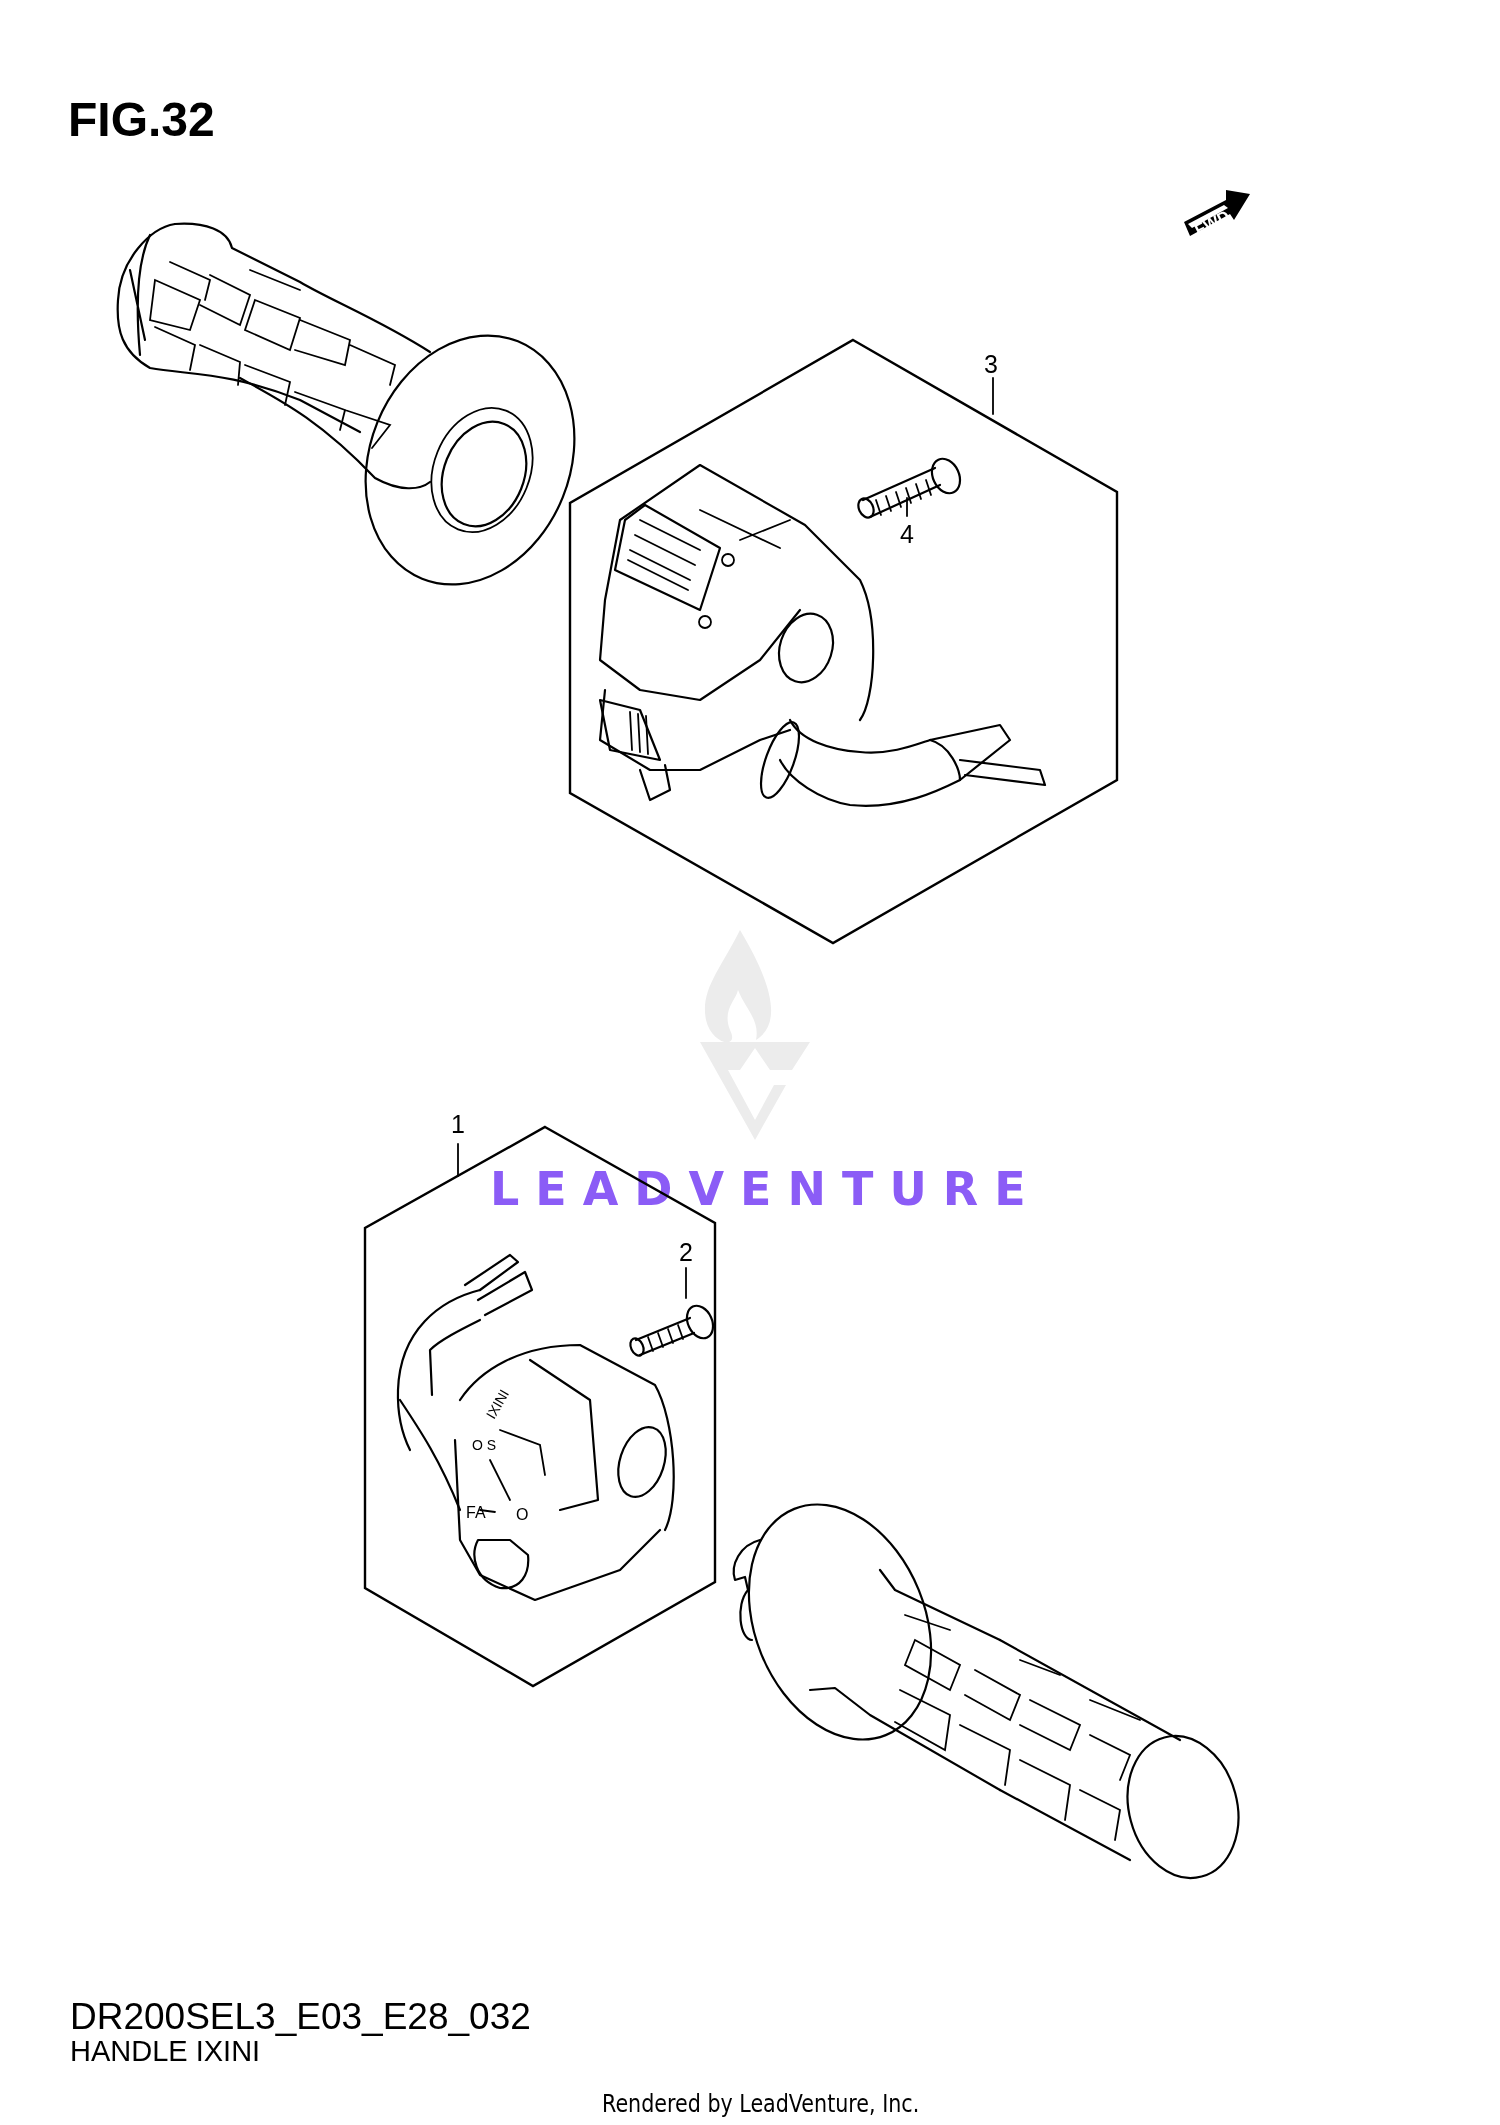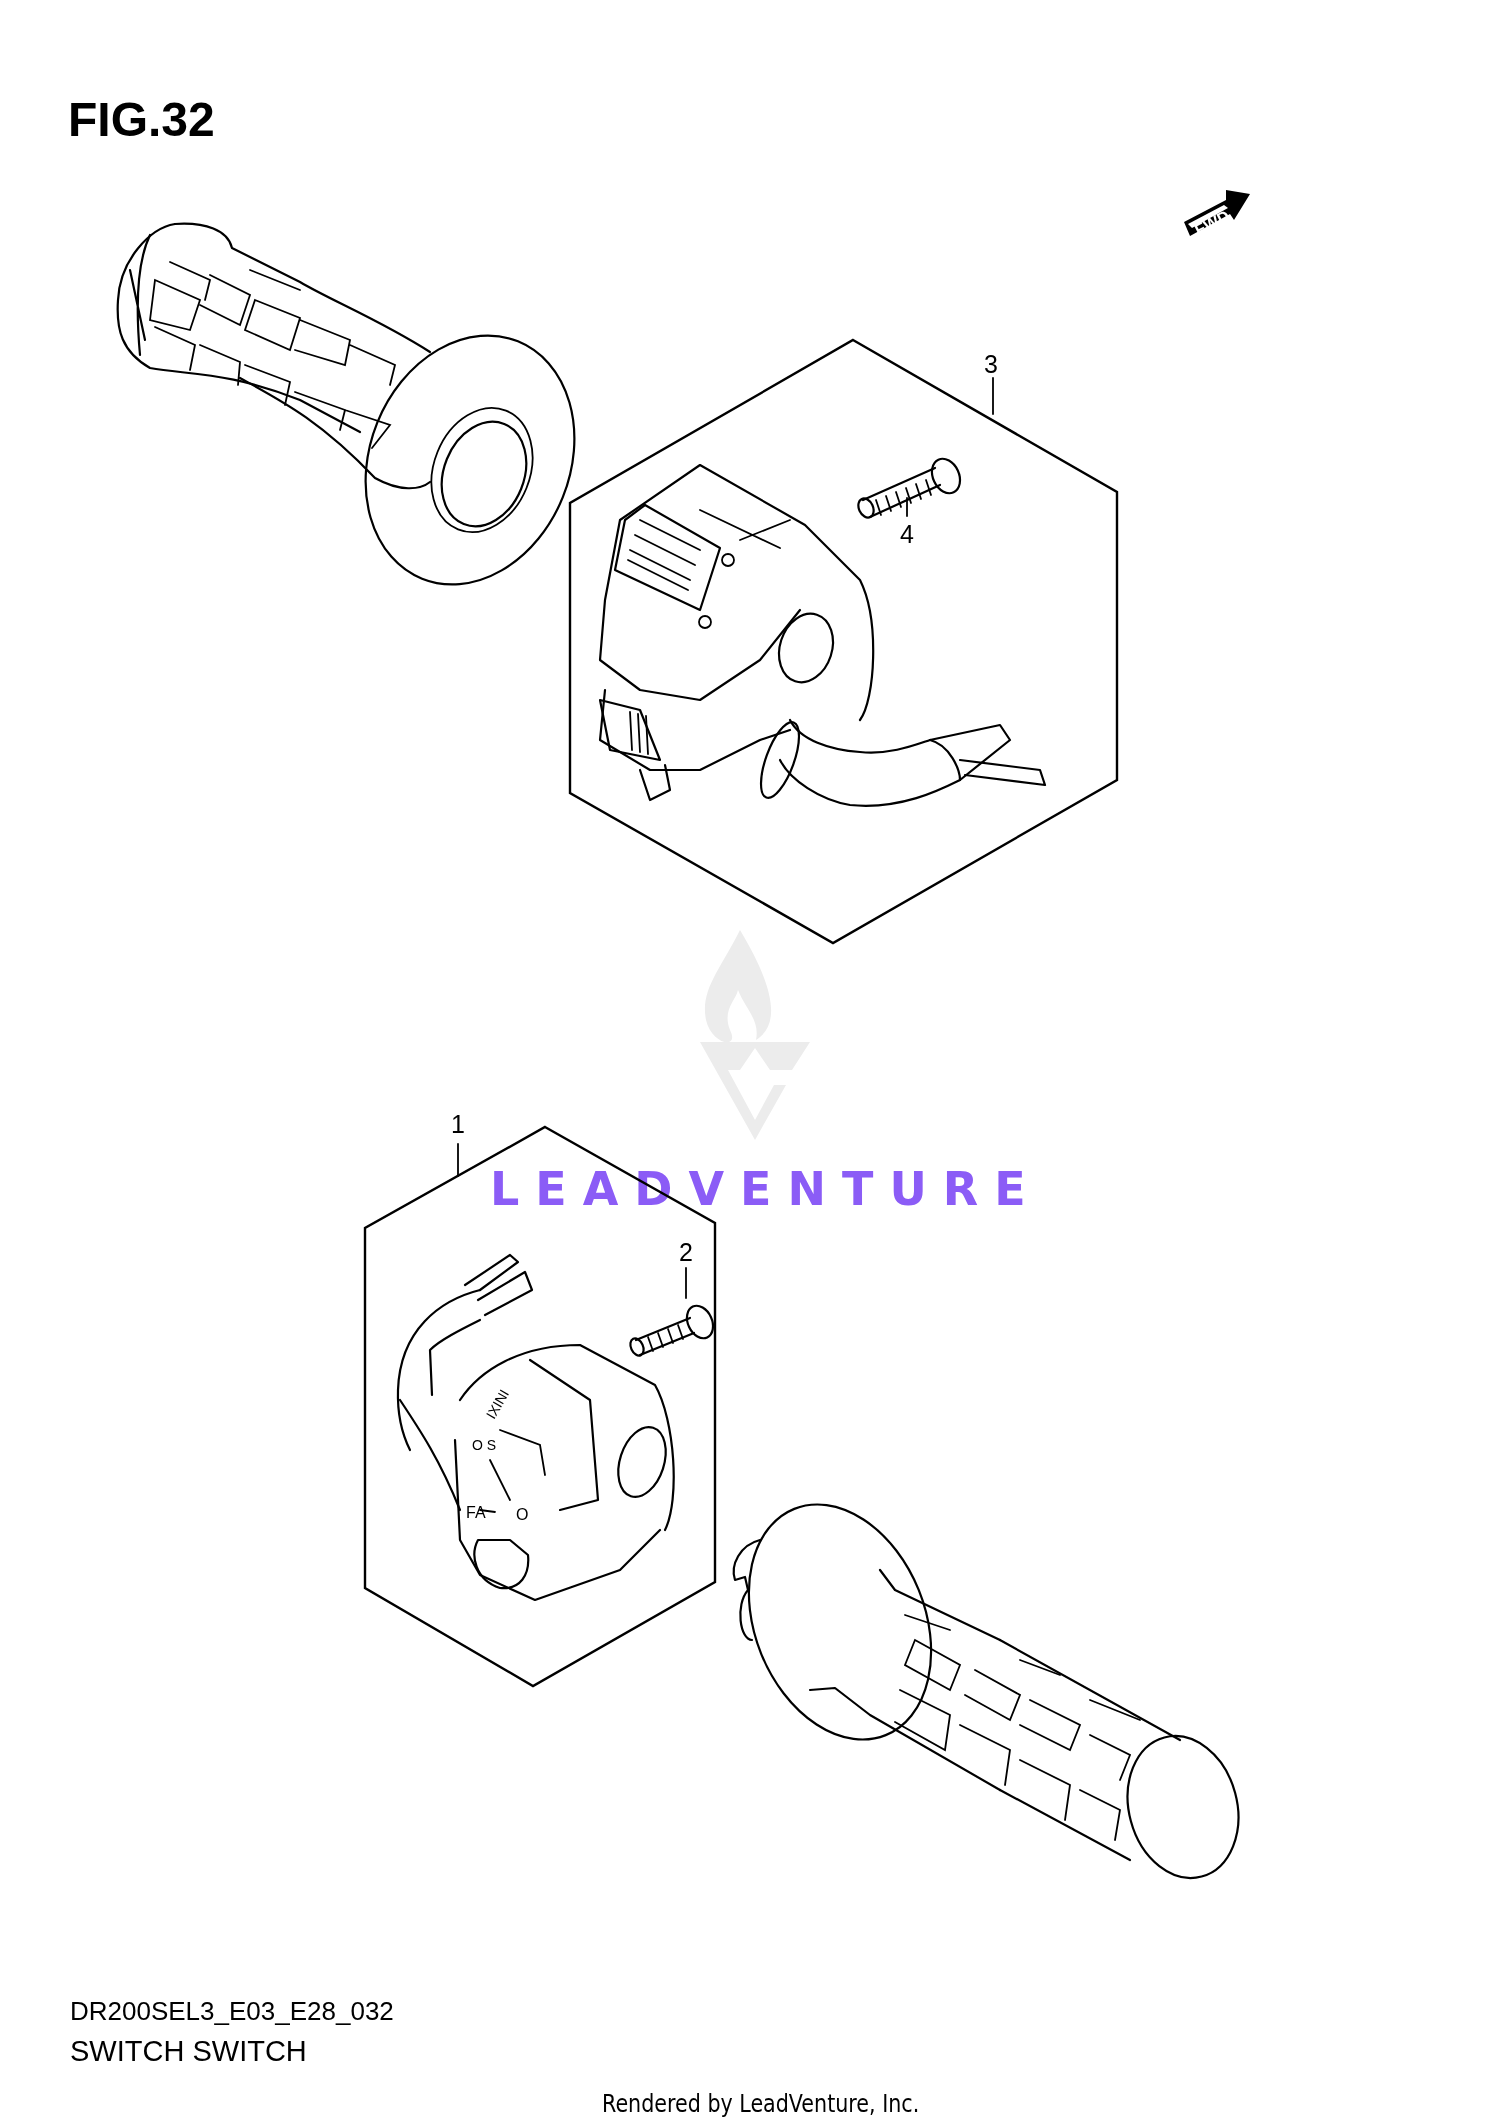--- a/index.html
+++ b/index.html
@@ -9,21 +9,21 @@
                letter-spacing: 0px; line-height: 1; }
   .diagram { position: absolute; left: 0; top: 0; width: 1500px; height: 2125px; }
   .diagram svg { width: 1500px; height: 2125px; display: block; }
   .ln { fill: none; stroke: #000; stroke-width: 2.2; stroke-linejoin: round; stroke-linecap: round; }
   .thin { fill: none; stroke: #000; stroke-width: 1.8; stroke-linecap: round; }
   .hex { fill: none; stroke: #000; stroke-width: 2.4; }
   .callout { position: absolute; font-family: "Liberation Sans", sans-serif; font-size: 25px; line-height: 1; }
   .watermark-text { position: absolute; left: 490px; top: 1162px; font-size: 46px; font-weight: bold;
                     color: #8b5cf6; letter-spacing: 16px; font-family: "DejaVu Sans", sans-serif; }
   .fwd { position: absolute; left: 1180px; top: 178px; width: 76px; height: 64px; }
-  .code-line { position: absolute; left: 70px; top: 1998px; font-size: 26px; line-height: 1; }
+  .code-line { position: absolute; left: 70px; top: 1998px; font-size: 37px; line-height: 1; }
   .name-line { position: absolute; left: 70px; top: 2037px; font-size: 29px; line-height: 1; }
   .footer { position: absolute; left: 602px; top: 2092px; font-size: 24px; line-height: 1;
             font-family: "DejaVu Sans", sans-serif; transform: scaleX(0.86); transform-origin: left top; }
 </style>
 </head>
 <body>
 
 <div class="fig-title">FIG.32</div>
 
 <div class="fwd">
@@ -137,15 +137,15 @@
     </g>
   </svg>
 </div>
 
 <div class="callout" style="left:984px;top:352px;">3</div>
 <div class="callout" style="left:900px;top:522px;">4</div>
 <div class="callout" style="left:451px;top:1112px;">1</div>
 <div class="callout" style="left:679px;top:1240px;">2</div>
 
 <div class="code-line">DR200SEL3_E03_E28_032</div>
-<div class="name-line">SWITCH SWITCH</div>
+<div class="name-line">HANDLE IXINI</div>
 
 <div class="footer">Rendered by LeadVenture, Inc.</div>
 
 </body></html>

